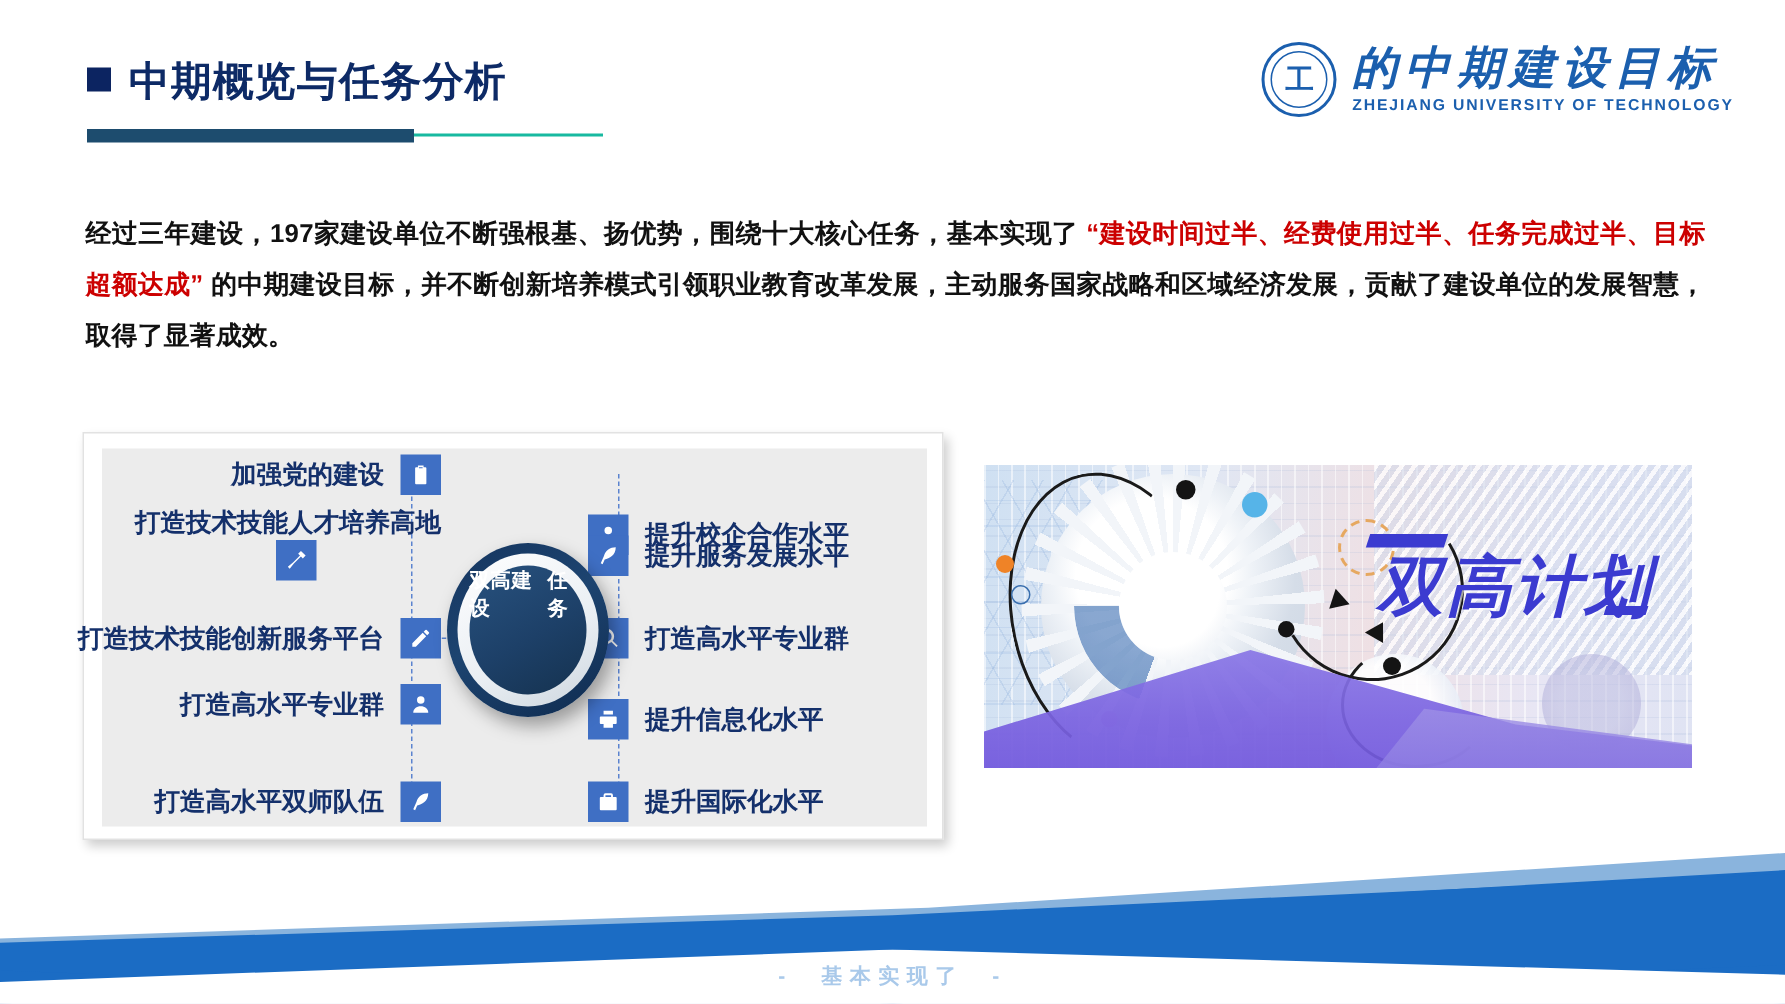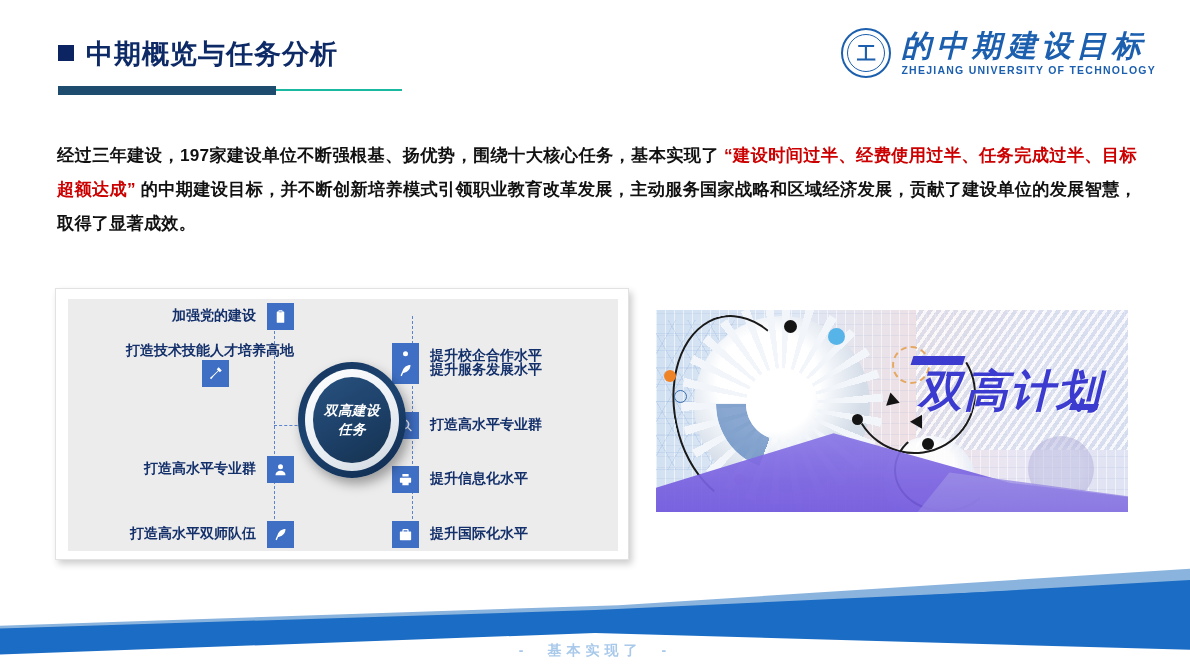--- a/index.html
+++ b/index.html
@@ -35,41 +35,41 @@
 
   
   .panel{position:absolute;left:55px;top:288px;width:574px;height:272px;background:#ffffff;
          border:1px solid #e2e2e2;box-shadow:3px 4px 7px rgba(0,0,0,.20);box-sizing:border-box;}
   .panel-inner{position:absolute;left:12px;top:10px;width:550px;height:252px;background:#ececec;}
 
   .diagram{position:absolute;inset:0;}
   .row{position:absolute;height:34px;display:flex;align-items:center;}
   .row-left{right:326px;justify-content:flex-end;}
   .row-right{left:326px;justify-content:flex-start;}
-  .lbl{font-size:14px;font-weight:bold;color:#14306b;white-space:nowrap;}
+  .lbl{font-size:17px;font-weight:bold;color:#14306b;white-space:nowrap;}
   .ico{width:27px;height:27px;background:#3f6fc4;display:flex;align-items:center;
        justify-content:center;flex:0 0 auto;}
   .row-left .ico{margin-left:11px;}
   .row-right .ico{margin-right:11px;}
   .ico svg{width:15px;height:15px;fill:#ffffff;}
 
   
   .trunk{position:absolute;width:0;border-left:1px dashed #5b83cf;}
   .branch{position:absolute;height:0;border-top:1px dashed #5b83cf;}
 
   
   .circle-wrap{position:absolute;left:298px;top:362px;width:108px;height:116px;}
   .c-outer{position:absolute;inset:0;border-radius:50%;
            background:linear-gradient(150deg,#15355f 0%,#1d4470 45%,#0f2b4f 100%);
            box-shadow:4px 6px 12px rgba(0,0,0,.35);}
   .c-ring{position:absolute;left:7px;top:7px;right:7px;bottom:7px;border-radius:50%;
           background:linear-gradient(150deg,#ffffff 0%,#e9eef3 60%,#cdd6de 100%);}
   .c-inner{position:absolute;left:15px;top:15px;right:15px;bottom:15px;border-radius:50%;
            background:linear-gradient(150deg,#28527f 0%,#1d4068 55%,#15324f 100%);
-           display:flex;flex-direction:column;align-items:center;justify-content:center;font-style:italic;}
+           display:flex;align-items:flex-start;justify-content:center;}
   .c-t1,.c-t2{font-size:13.5px;font-weight:bold;color:#ffffff;line-height:19px;letter-spacing:.5px;}
 
   
   .pic{position:absolute;left:656px;top:310px;width:472px;height:202px;overflow:hidden;
        background:linear-gradient(100deg,#cfe0f2 0%,#dfe7f4 28%,#efe0e4 55%,#e8e6f4 78%,#dfe3f3 100%);}
   .pic-grid{position:absolute;inset:0;
       background-image:repeating-linear-gradient(90deg,rgba(255,255,255,.55) 0 1px,transparent 1px 9px),
                        repeating-linear-gradient(0deg,rgba(160,180,215,.18) 0 1px,transparent 1px 11px);}
   .pic-diag{position:absolute;left:260px;top:0;width:212px;height:140px;
       background:repeating-linear-gradient(125deg,rgba(255,255,255,.75) 0 3px,rgba(205,216,235,.5) 3px 7px);}
@@ -198,20 +198,28 @@
           </span>
         </div>
         <div class="row row-left" style="top:54px;right:324px;flex-direction:column;">
           <span class="lbl">打造技术技能人才培养高地</span>
           <span class="ico">
             <svg viewBox="0 0 24 24">
                 <path d="M17 2l5 5-3 3-2-2-7.5 7.5L5 21l-2-2 5.5-4.5L16 7l-2-2 3-3z"></path>
               </svg>
           </span>
         </div>
+        <div class="row row-left" style="top:109px;right:324px;">
+          <span class="lbl">打造技术技能创新服务平台</span>
+          <span class="ico">
+            <svg viewBox="0 0 24 24">
+                <path d="M3 17.25V21h3.75L17.8 9.94l-3.75-3.75L3 17.25zM20.7 7.04a1 1 0 000-1.41l-2.34-2.34a1 1 0 00-1.41 0l-1.83 1.83 3.75 3.75 1.83-1.83z"></path>
+              </svg>
+          </span>
+        </div>
         <div class="row row-left" style="top:153px;right:324px;">
           <span class="lbl">打造高水平专业群</span>
           <span class="ico">
             <svg viewBox="0 0 24 24">
                 <circle cx="12" cy="7.5" r="4"></circle>
                 <path d="M4 21c0-4.4 3.6-7 8-7s8 2.6 8 7H4z"></path>
               </svg>
           </span>
         </div>
         <div class="row row-left" style="top:218px;right:324px;">

